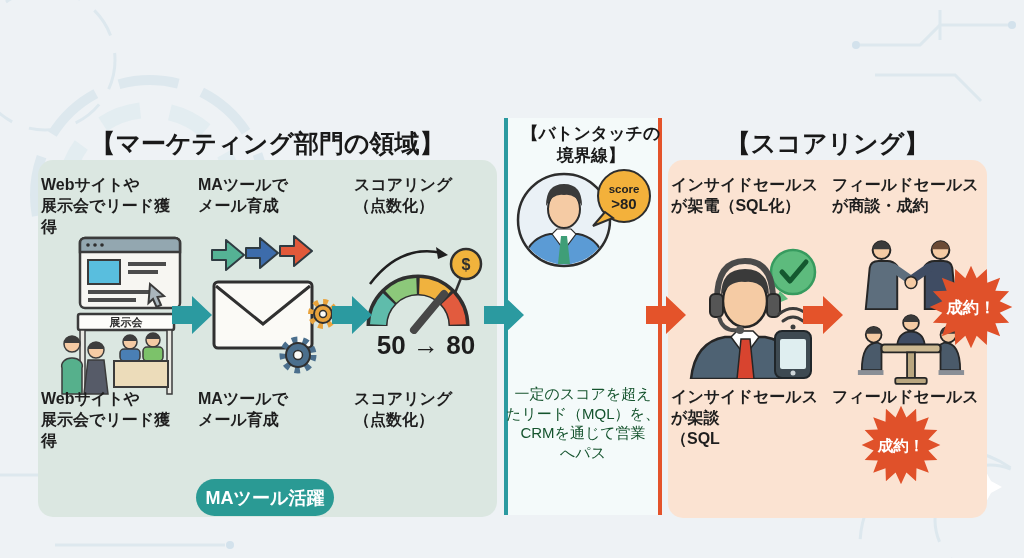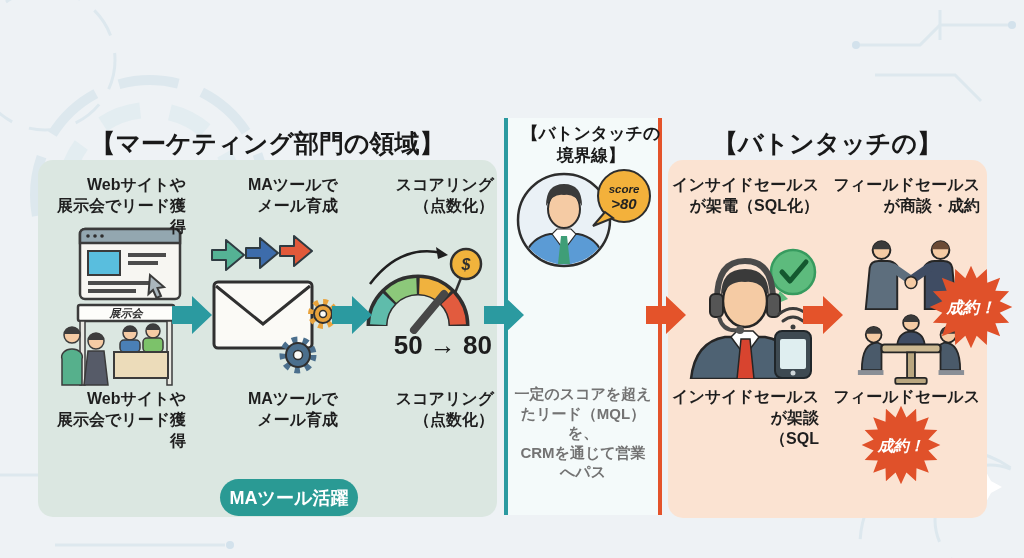--- a/index.html
+++ b/index.html
@@ -9,34 +9,34 @@
   .title { position:absolute; left:0; top:30px; width:1024px; text-align:center;
            font-size:36px; font-weight:800; color:#141414; z-index:3; letter-spacing:1px; }
   .sec-header { position:absolute; z-index:3; text-align:center; font-weight:800; color:#191919; }
   .hdr-lg { font-size:25px; }
   .hdr-sm { font-size:17px; line-height:1.3; white-space:pre-line; }
   .panel { position:absolute; z-index:1; border-radius:15px; }
   .panel-marketing { left:38px; top:160px; width:459px; height:357px; background:#dbe7e1; }
   .panel-sales { left:668px; top:160px; width:319px; height:358px; background:#fbe3d2; }
   .handoff-strip { position:absolute; z-index:1; left:504px; top:118px; width:158px; height:397px;
                    background:#f4fafa; border-left:4px solid #2b9aa0; border-right:4px solid #e4532a; }
-  .lbl { position:absolute; z-index:3; text-align:right; font-size:16px; font-weight:700;
+  .lbl { position:absolute; z-index:3; text-align:left; font-size:16px; font-weight:700;
          line-height:21px; white-space:pre-line; color:#1e1e1e; }
-  .desc { position:absolute; z-index:3; text-align:center; font-size:15px; font-weight:700;
-          line-height:19.5px; white-space:pre-line; color:#737373; }
+  .desc { position:absolute; z-index:3; text-align:center; font-size:15px; font-weight:400;
+          line-height:19.5px; white-space:pre-line; color:#14532d; }
   .badge { position:absolute; z-index:3; display:flex; align-items:center; justify-content:center;
            border-radius:19px; color:#fff; font-size:18px; font-weight:800; }
-  .badge-ma { left:220px; top:479px; width:138px; height:37px; background:#2a9a94; }
+  .badge-ma { left:196px; top:479px; width:138px; height:37px; background:#2a9a94; }
   .badge-crm { left:524px; top:479px; width:114px; height:37px; background:#e4551f; }
   .flow-arrow { position:absolute; z-index:4; width:40px; height:38px;
                 clip-path:polygon(0% 26%,50% 26%,50% 0%,100% 50%,50% 100%,50% 74%,0% 74%); }
   .teal { background:#2b9aa0; }
   .orange { background:#e4532a; }
-  .icon-box { position:absolute; z-index:2;font-style:italic; }
-  .gauge-label { position:absolute; z-index:3; text-align:right; font-size:26px; font-weight:800; color:#1d1d1d; }
+  .icon-box { position:absolute; z-index:2; }
+  .gauge-label { position:absolute; z-index:3; text-align:center; font-size:26px; font-weight:800; color:#1d1d1d; }
   svg text { font-family:"Liberation Sans","DejaVu Sans",sans-serif; }
 </style>
 </head>
 <body>
 
 <div class="canvas">
 
   <svg class="deco" width="1024" height="558">
     <g fill="none" stroke="#dde8ee" stroke-width="3">
       <circle cx="150" cy="195" r="115" stroke-width="10" stroke-dasharray="60 25"></circle>
@@ -53,40 +53,40 @@
       <path d="M55 545 h170"></path>
       <circle cx="230" cy="545" r="4" fill="#d3e2ec" stroke="none"></circle>
     </g>
     <path d="M985 470 l6 11 11 6 -11 6 -6 11 -6 -11 -11 -6 11 -6 z" fill="#ffffff"></path>
   </svg>
 
 
   <div class="sec-header hdr-lg" style="left:38px; top:127px; width:459px;">【マーケティング部門の領域】</div>
   <div class="sec-header hdr-sm" style="left:504px; top:123px; width:174px;">【バトンタッチの
 境界線】</div>
-  <div class="sec-header hdr-lg" style="left:668px; top:127px; width:319px;">【バトンタッチの】</div>
+  <div class="sec-header hdr-lg" style="left:668px; top:127px; width:319px;">【スコアリング】</div>
 
   <div class="panel panel-marketing"></div>
   <div class="handoff-strip"></div>
   <div class="panel panel-sales"></div>
 
   <div class="lbl" style="left:41px; top:174px; width:145px;">Webサイトや
 展示会でリード獲得</div>
   <div class="lbl" style="left:198px; top:174px; width:140px;">MAツールで
 メール育成</div>
   <div class="lbl" style="left:354px; top:174px; width:140px;">スコアリング
 （点数化）</div>
   <div class="lbl" style="left:41px; top:388px; width:145px;">Webサイトや
 展示会でリード獲得</div>
   <div class="lbl" style="left:198px; top:388px; width:140px;">MAツールで
 メール育成</div>
   <div class="lbl" style="left:354px; top:388px; width:140px;">スコアリング
 （点数化）</div>
 
-  <div class="icon-box" style="left:50px; top:227px; width:140px; height:162px;">
+  <div class="icon-box" style="left:50px; top:236px; width:140px; height:162px;">
     <svg width="140" height="162" viewBox="0 0 140 162">
       <rect x="30" y="2" width="100" height="70" rx="5" fill="#f7f6f2" stroke="#3b3b3b" stroke-width="2.5"></rect>
       <path d="M30 16 h100 v-9 a5 5 0 0 0 -5 -5 h-90 a5 5 0 0 0 -5 5 z" fill="#93a7b0" stroke="#3b3b3b" stroke-width="2.5"></path>
       <circle cx="38" cy="9" r="1.8" fill="#2e2e2e"></circle>
         <circle cx="45" cy="9" r="1.8" fill="#2e2e2e"></circle>
         <circle cx="52" cy="9" r="1.8" fill="#2e2e2e"></circle>
       <rect x="38" y="24" width="32" height="24" fill="#59bede" stroke="#3b3b3b" stroke-width="2"></rect>
       <rect x="78" y="26" width="38" height="4" fill="#4c4c4c"></rect>
       <rect x="78" y="34" width="30" height="4" fill="#4c4c4c"></rect>
       <rect x="38" y="54" width="62" height="4" fill="#4c4c4c"></rect>

